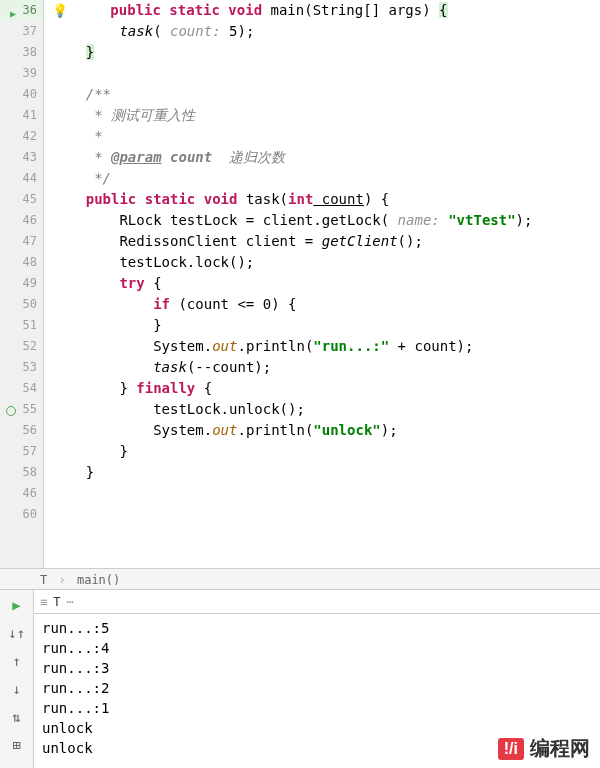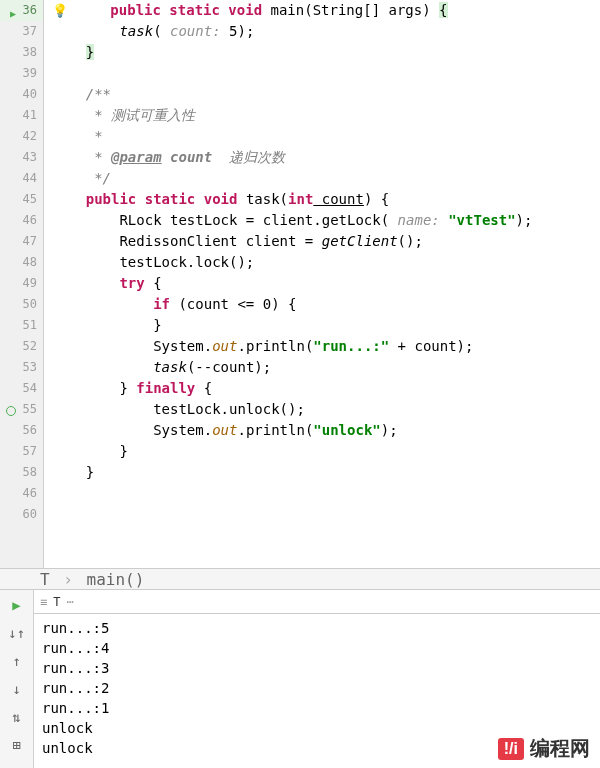--- a/index.html
+++ b/index.html
@@ -74,21 +74,21 @@
 .brace-hl { background: #d4f0d4; }
 .id { color: #000; }
 .plain { color: #000; }
 .breadcrumb {
   height: 22px;
   line-height: 22px;
   background: #f5f5f5;
   border-top: 1px solid #ccc;
   border-bottom: 1px solid #ccc;
   padding-left: 40px;
-  font-size: 16px;
+  font-size: 12px;
   color: #666;
 }
 .breadcrumb .sep { color: #aaa; margin: 0 4px; }
 .console-panel {
   display: flex;
   height: 200px;
   background: #fff;
 }
 .console-toolbar {
   width: 34px;

